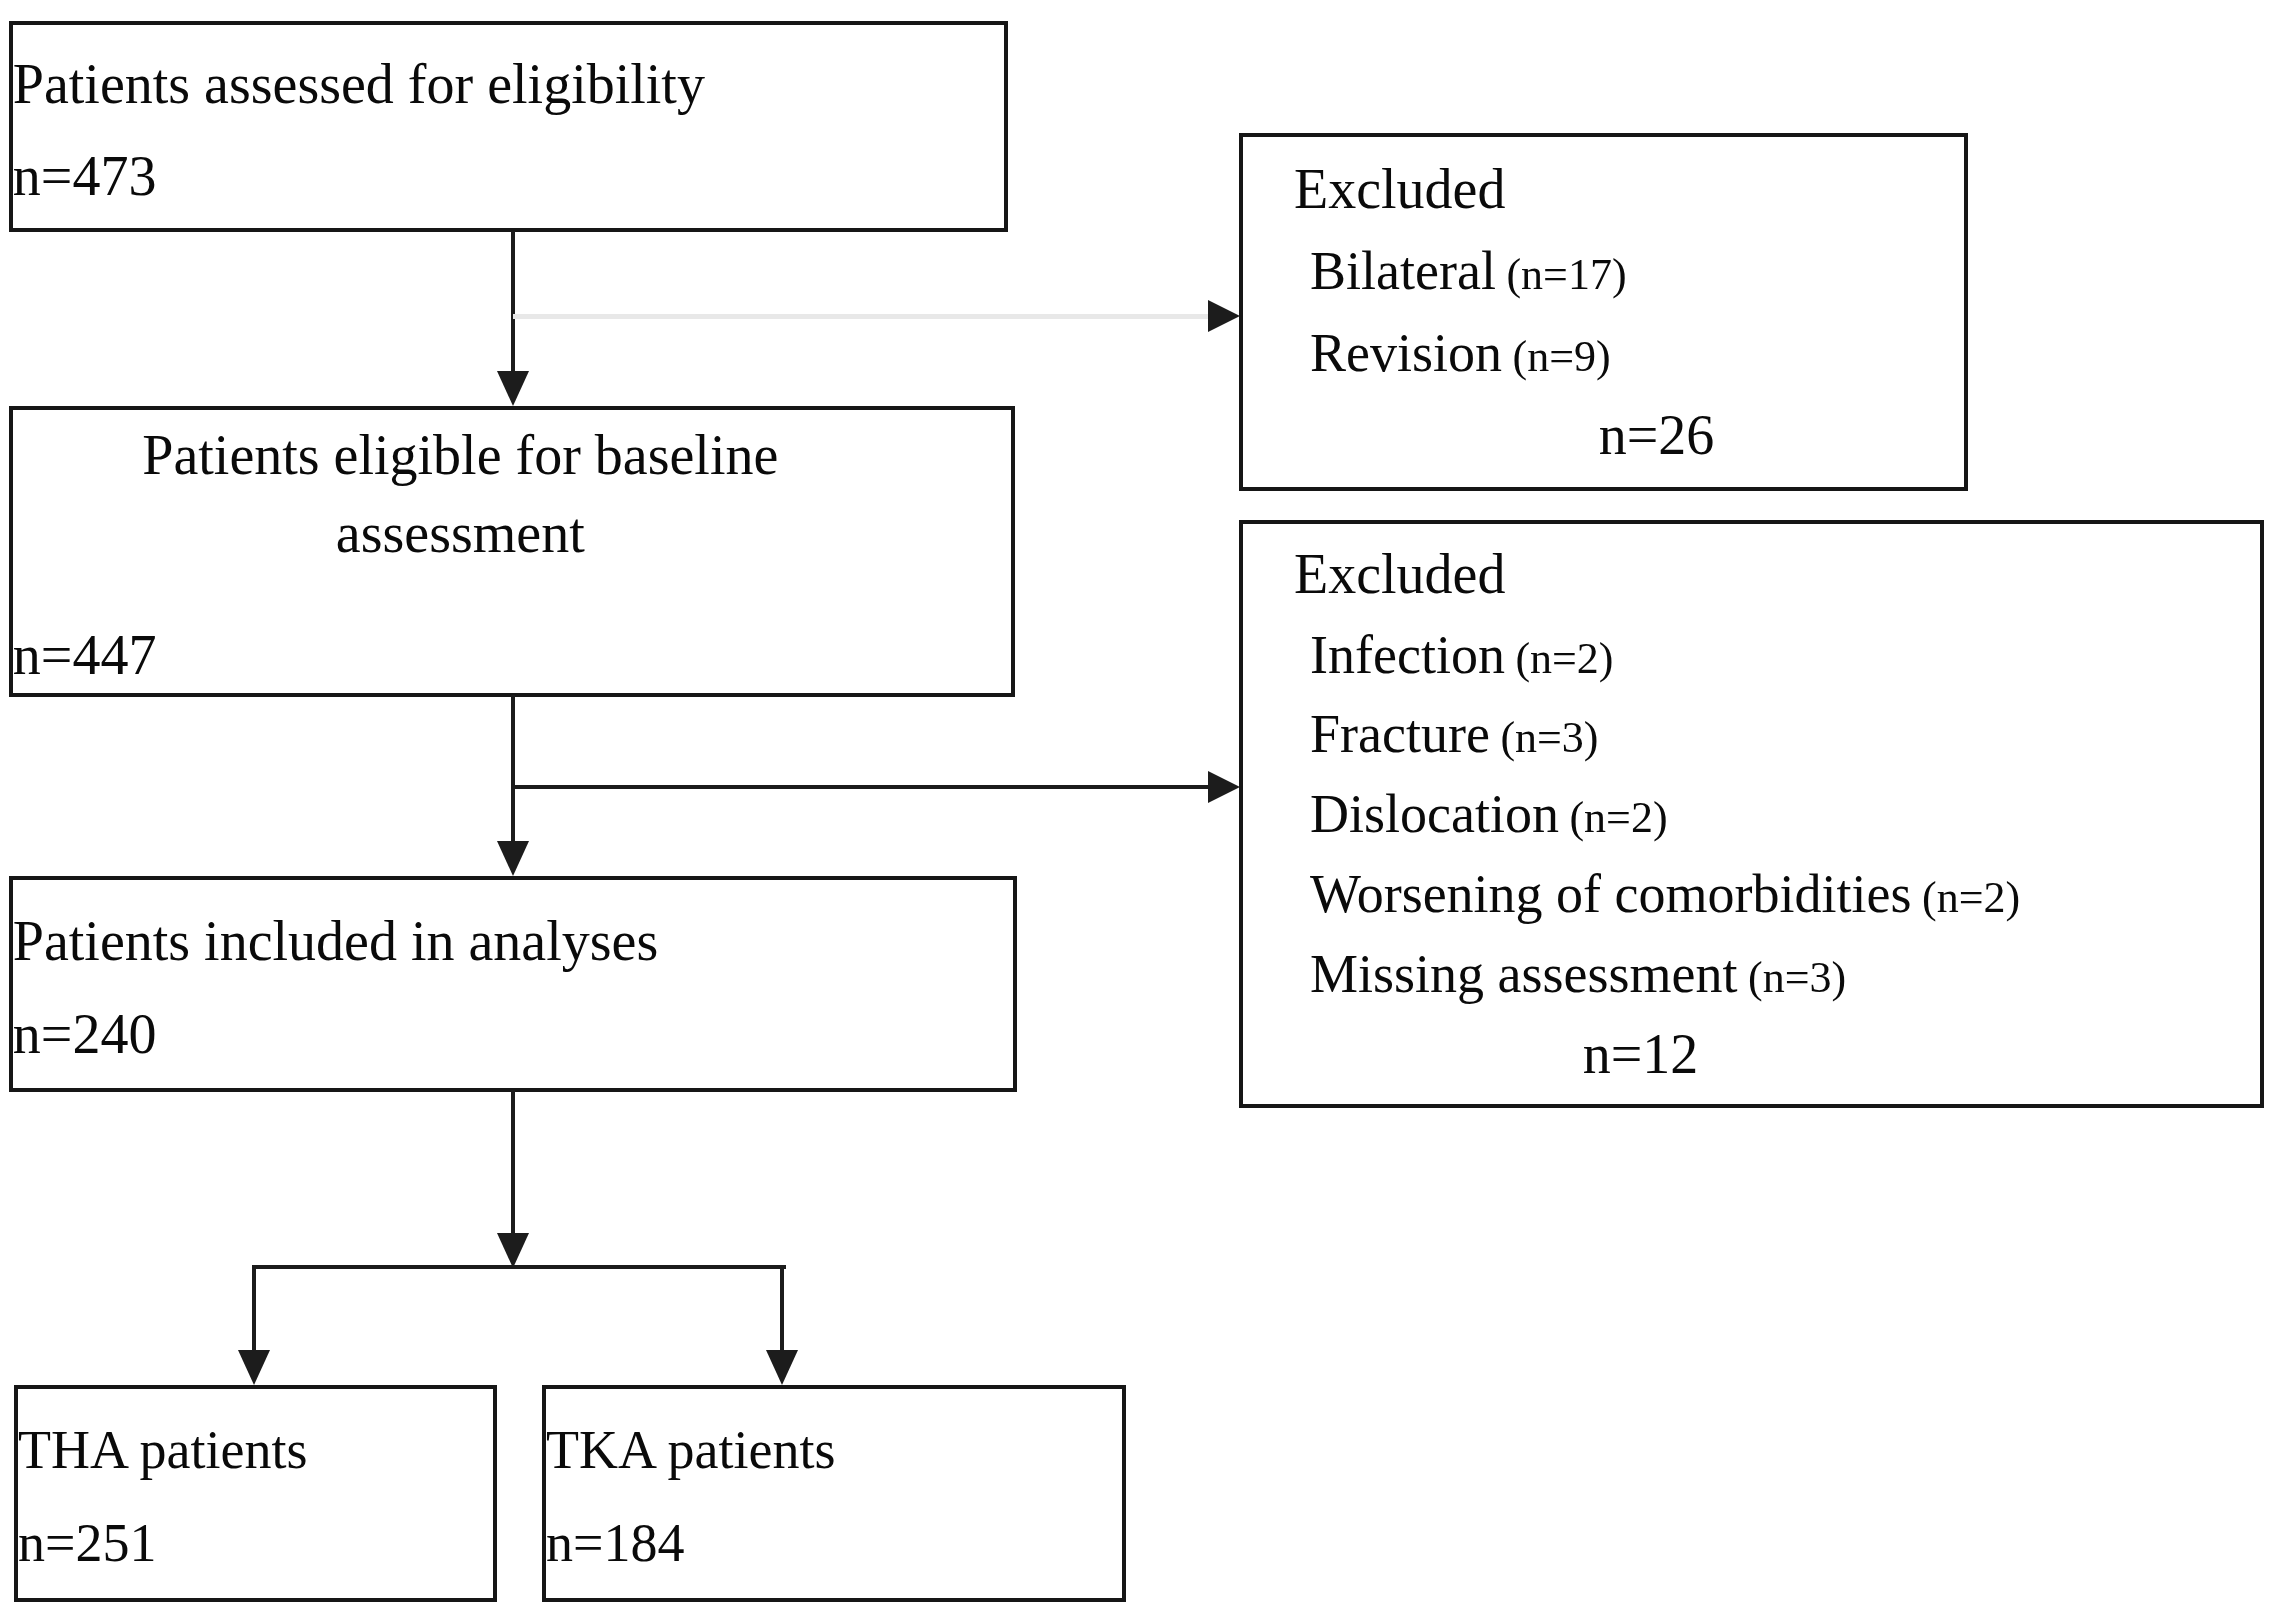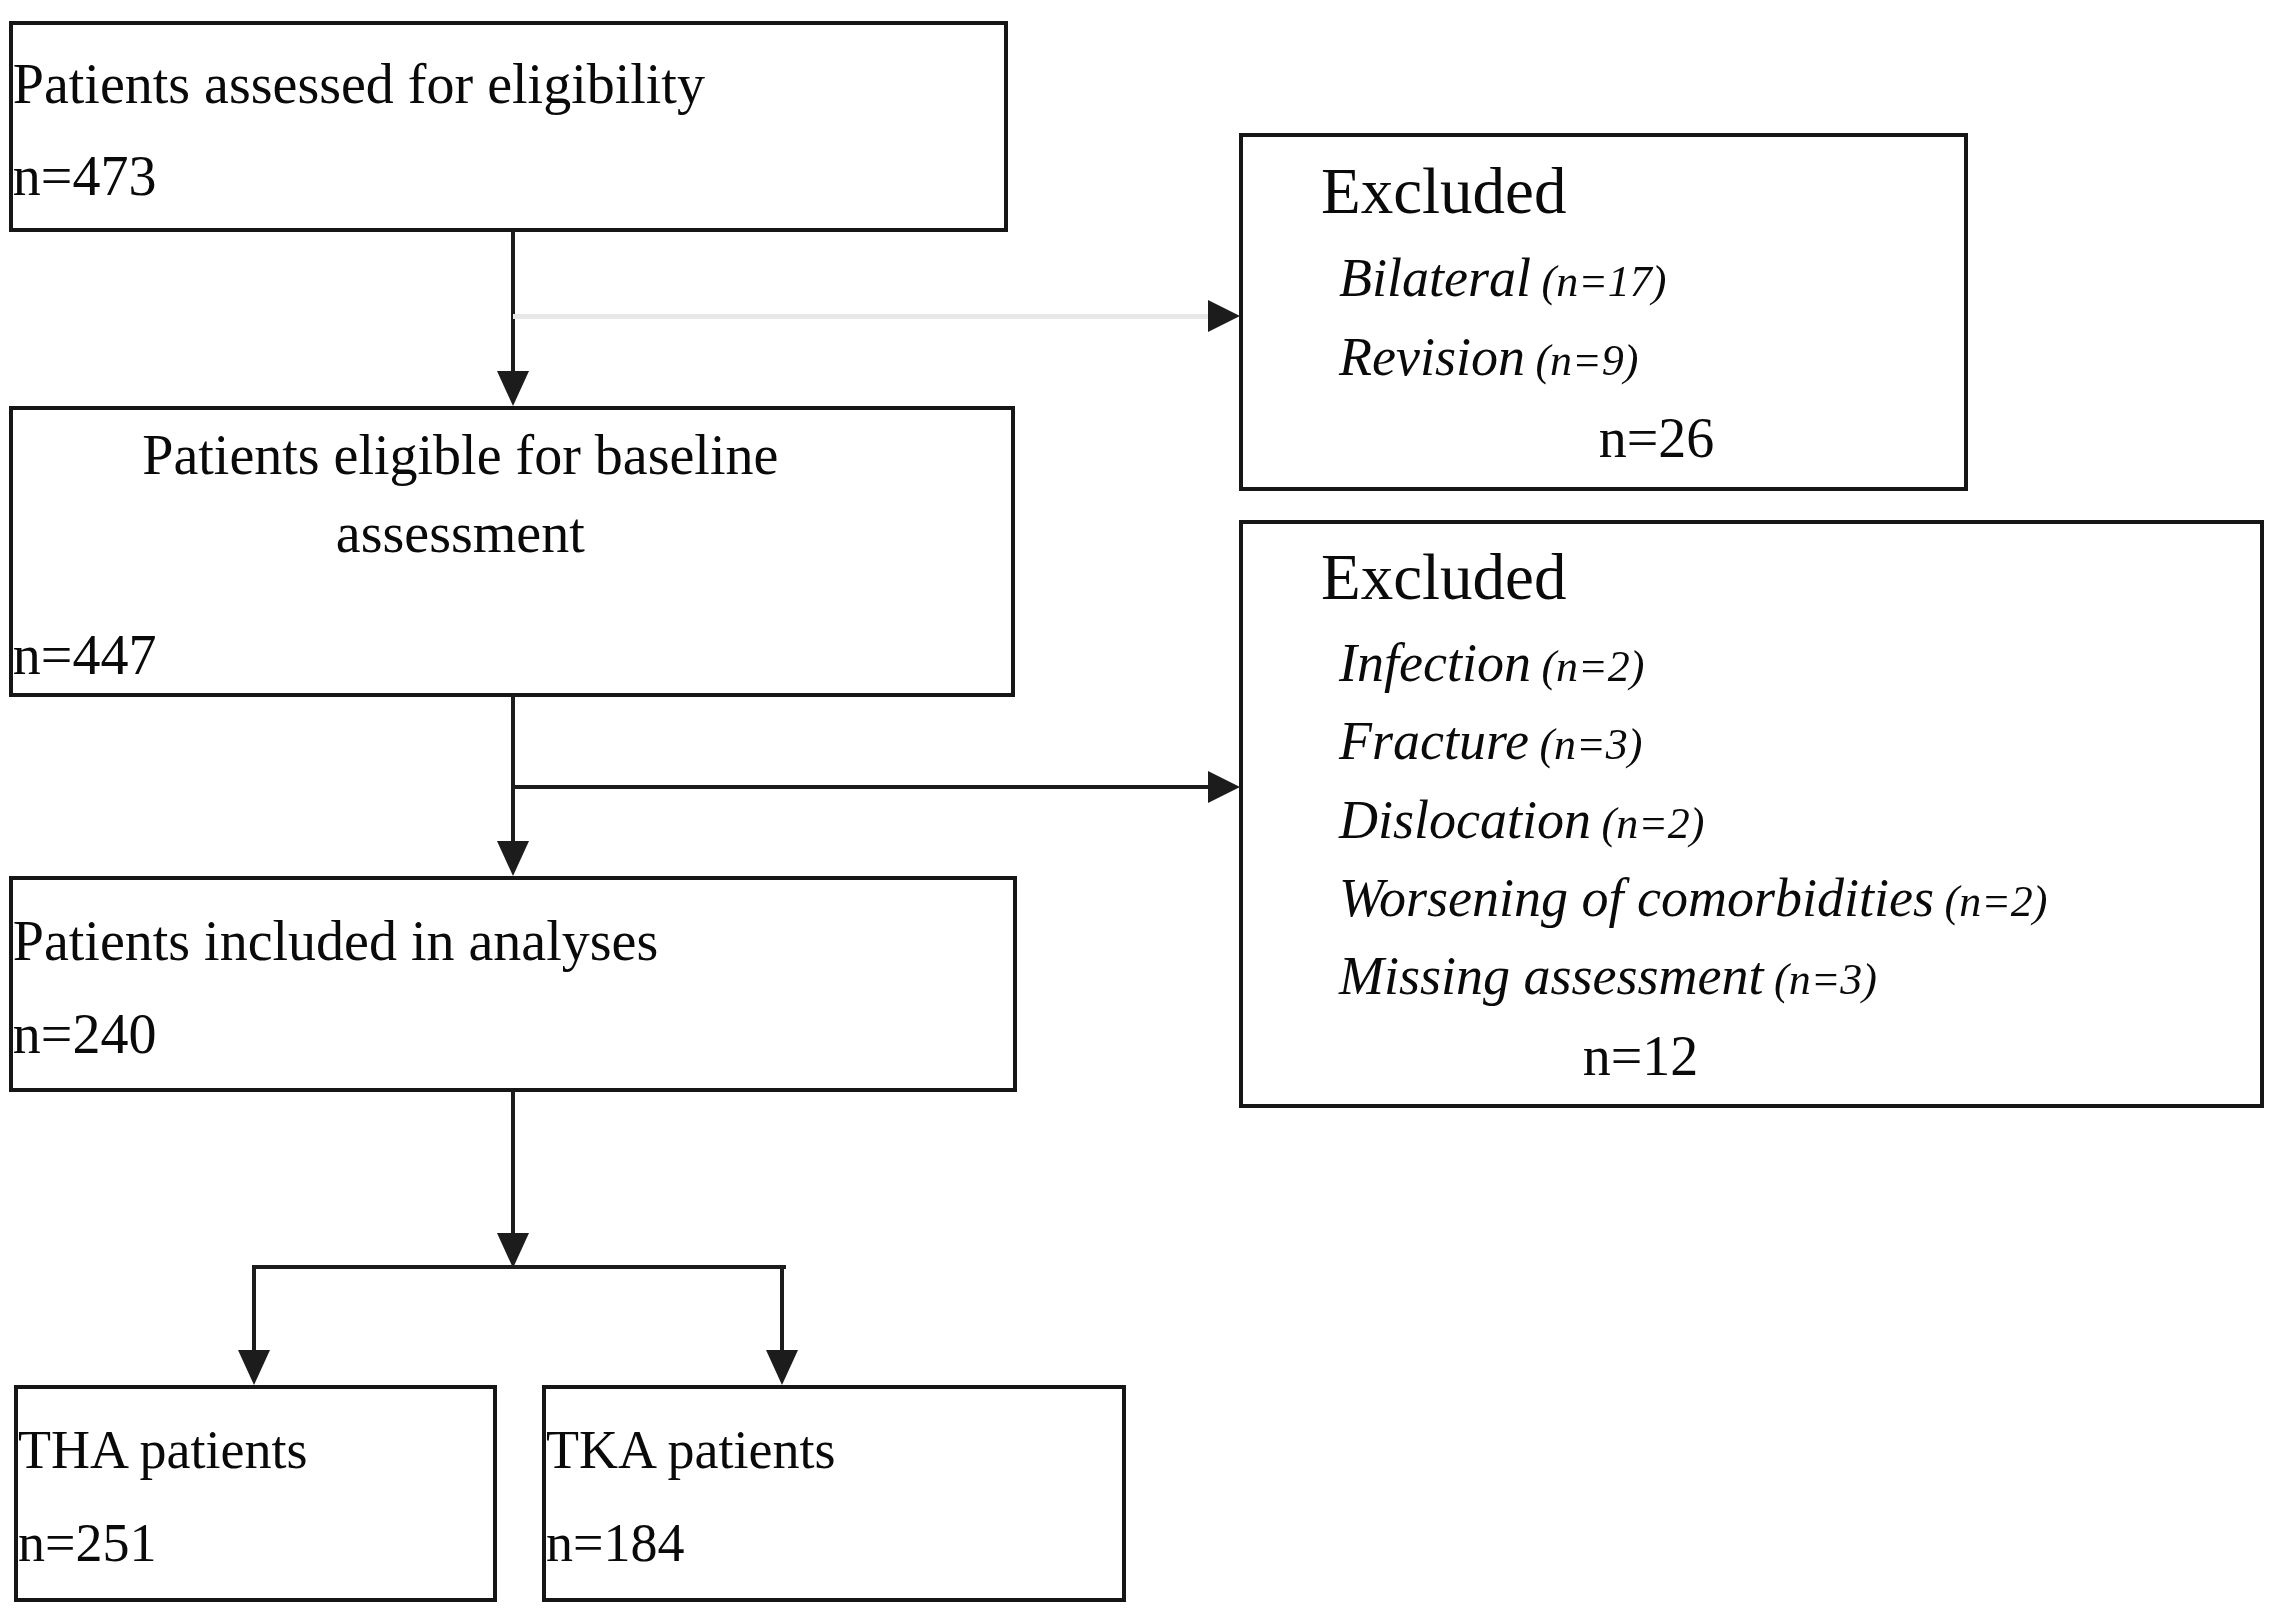--- a/index.html
+++ b/index.html
@@ -31,28 +31,27 @@
   }
   .box .title {
     font-size: 56px;
     line-height: 1.4;
     max-width: 895px;
   }
   .box .count {
     font-size: 56px;
   }
   .excl-header {
-    font-size: 65px;
-    margin-left: 78px;
+    font-size: 56px;
+    margin-left: 51px;
   }
   .excl-item {
     font-size: 54px;
-    margin-left: 96px;
+    margin-left: 67px;
     white-space: nowrap;
-    font-style: italic;
   }
   .excl-item .paren {
     font-size: 44px;
     margin-left: 10.5px;
   }
   .excl-total {
     font-size: 56px;
     text-align: center;
     position: relative;
   }

